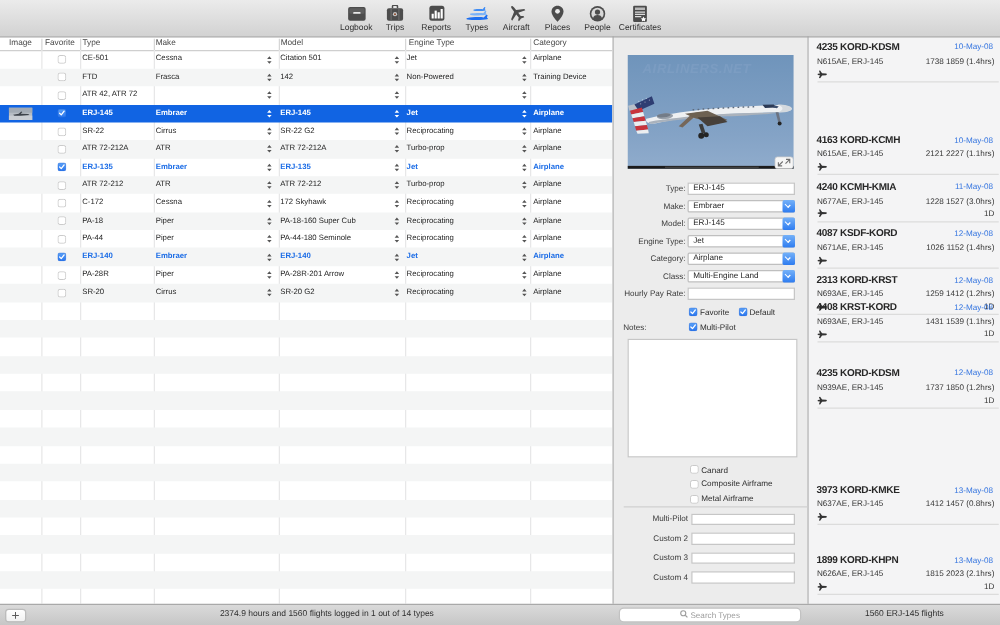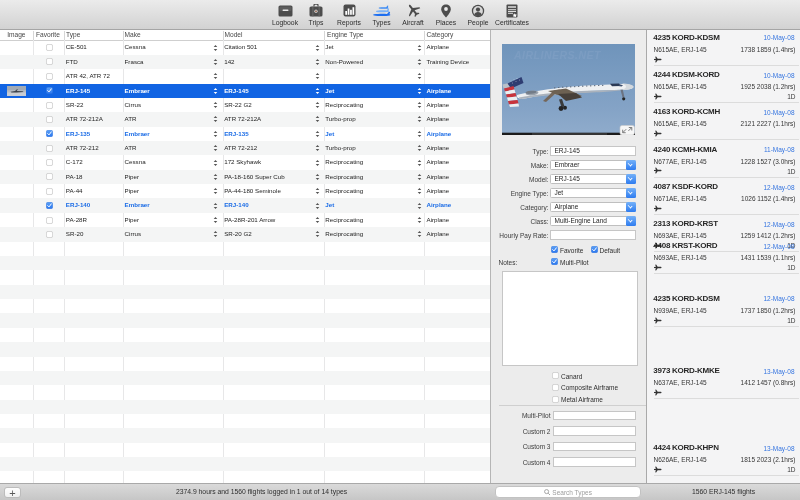--- a/index.html
+++ b/index.html
@@ -605,33 +605,20 @@
       <div class="l1d">10-May-08</div>
       <div class="l2">N615AE, ERJ-145</div>
       <div class="l2t">1738 1859 (1.4hrs)</div>
       <div class="l3">
         <svg width="8" height="7.2" viewBox="0 0 8 7">
           <path d="M0.1 2.85 L1.95 2.65 L1.15 0.55 L2.1 0.35 L3.65 2.55 L6.8 2.75 C7.75 2.85 7.75 3.95 6.8 4.05 L3.65 4.25 L2.1 6.45 L1.15 6.25 L1.95 4.15 L0.1 3.95 C-0.25 3.6 -0.25 3.2 0.1 2.85 Z" fill="#333"></path>
         </svg>
       </div>
       <div class="sep"></div>
     </div>
-<div class="fent" style="top:36.9px">
-      <div class="l1">4244 KDSM-KORD</div>
-      <div class="l1d">10-May-08</div>
-      <div class="l2">N615AE, ERJ-145</div>
-      <div class="l2t">1925 2038 (1.2hrs)</div>
-      <div class="l3">
-        <svg width="8" height="7.2" viewBox="0 0 8 7">
-          <path d="M0.1 2.85 L1.95 2.65 L1.15 0.55 L2.1 0.35 L3.65 2.55 L6.8 2.75 C7.75 2.85 7.75 3.95 6.8 4.05 L3.65 4.25 L2.1 6.45 L1.15 6.25 L1.95 4.15 L0.1 3.95 C-0.25 3.6 -0.25 3.2 0.1 2.85 Z" fill="#333"></path>
-        </svg>
-      </div>
-      <div class="l3d">1D</div>
-      <div class="sep"></div>
-    </div>
 <div class="fent" style="top:74.19999999999999px">
       <div class="l1">4163 KORD-KCMH</div>
       <div class="l1d">10-May-08</div>
       <div class="l2">N615AE, ERJ-145</div>
       <div class="l2t">2121 2227 (1.1hrs)</div>
       <div class="l3">
         <svg width="8" height="7.2" viewBox="0 0 8 7">
           <path d="M0.1 2.85 L1.95 2.65 L1.15 0.55 L2.1 0.35 L3.65 2.55 L6.8 2.75 C7.75 2.85 7.75 3.95 6.8 4.05 L3.65 4.25 L2.1 6.45 L1.15 6.25 L1.95 4.15 L0.1 3.95 C-0.25 3.6 -0.25 3.2 0.1 2.85 Z" fill="#333"></path>
         </svg>
       </div>
@@ -694,34 +681,34 @@
       <div class="l2">N939AE, ERJ-145</div>
       <div class="l2t">1737 1850 (1.2hrs)</div>
       <div class="l3">
         <svg width="8" height="7.2" viewBox="0 0 8 7">
           <path d="M0.1 2.85 L1.95 2.65 L1.15 0.55 L2.1 0.35 L3.65 2.55 L6.8 2.75 C7.75 2.85 7.75 3.95 6.8 4.05 L3.65 4.25 L2.1 6.45 L1.15 6.25 L1.95 4.15 L0.1 3.95 C-0.25 3.6 -0.25 3.2 0.1 2.85 Z" fill="#333"></path>
         </svg>
       </div>
       <div class="l3d">1D</div>
       <div class="sep"></div>
     </div>
-<div class="fent" style="top:333px">
+<div class="fent" style="top:354px">
       <div class="l1">3973 KORD-KMKE</div>
       <div class="l1d">13-May-08</div>
       <div class="l2">N637AE, ERJ-145</div>
       <div class="l2t">1412 1457 (0.8hrs)</div>
       <div class="l3">
         <svg width="8" height="7.2" viewBox="0 0 8 7">
           <path d="M0.1 2.85 L1.95 2.65 L1.15 0.55 L2.1 0.35 L3.65 2.55 L6.8 2.75 C7.75 2.85 7.75 3.95 6.8 4.05 L3.65 4.25 L2.1 6.45 L1.15 6.25 L1.95 4.15 L0.1 3.95 C-0.25 3.6 -0.25 3.2 0.1 2.85 Z" fill="#333"></path>
         </svg>
       </div>
       <div class="sep"></div>
     </div>
 <div class="fent" style="top:409.9px">
-      <div class="l1">4424 KORD-KHPN</div>
+      <div class="l1">1899 KORD-KHPN</div>
       <div class="l1d">13-May-08</div>
       <div class="l2">N626AE, ERJ-145</div>
       <div class="l2t">1815 2023 (2.1hrs)</div>
       <div class="l3">
         <svg width="8" height="7.2" viewBox="0 0 8 7">
           <path d="M0.1 2.85 L1.95 2.65 L1.15 0.55 L2.1 0.35 L3.65 2.55 L6.8 2.75 C7.75 2.85 7.75 3.95 6.8 4.05 L3.65 4.25 L2.1 6.45 L1.15 6.25 L1.95 4.15 L0.1 3.95 C-0.25 3.6 -0.25 3.2 0.1 2.85 Z" fill="#333"></path>
         </svg>
       </div>
       <div class="l3d">1D</div>
       <div class="sep"></div>

